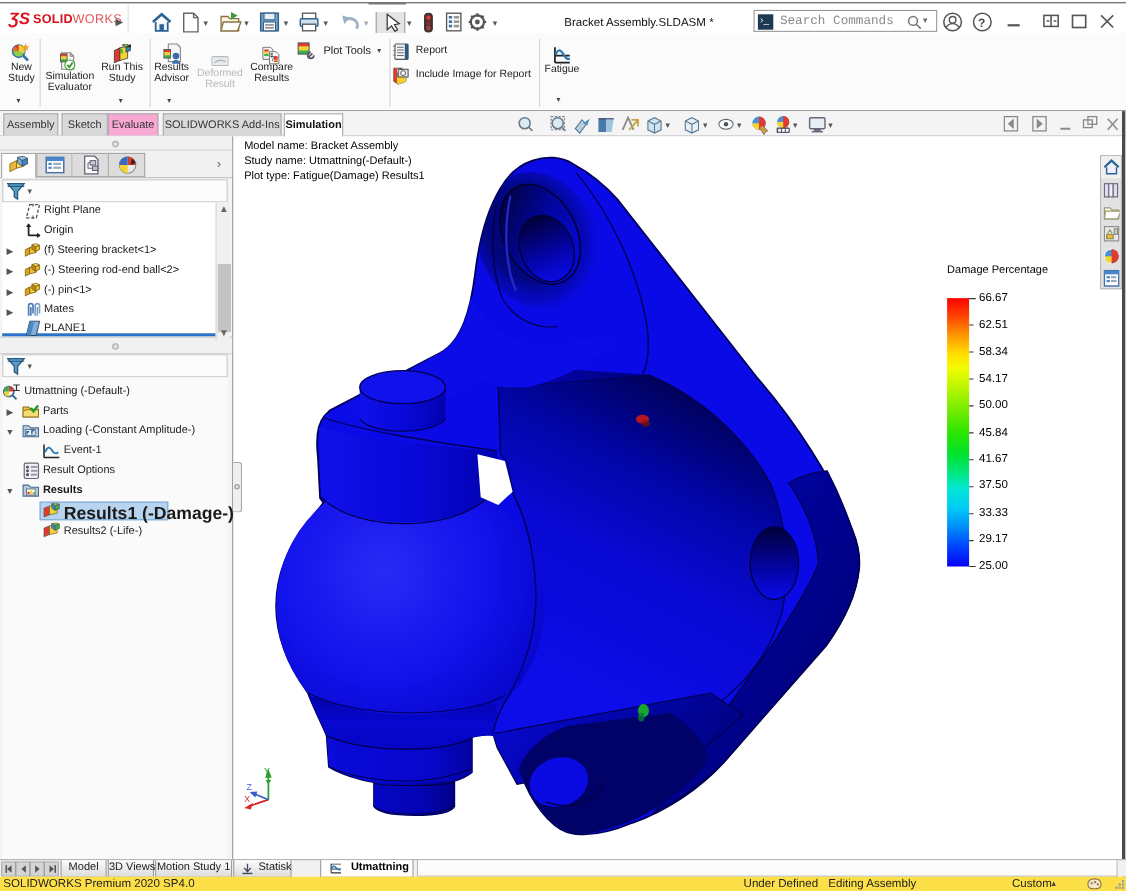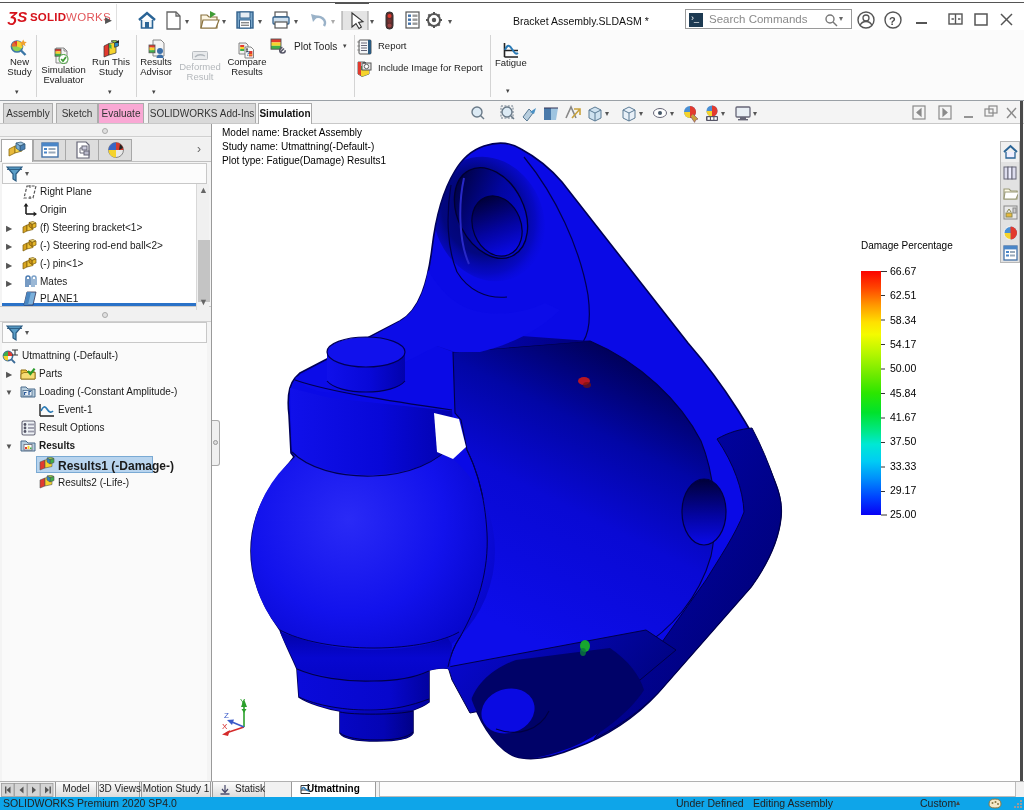--- a/index.html
+++ b/index.html
@@ -104,21 +104,21 @@
     </g>
   </g>
   <text x="318" y="13" font-size="8" fill="#555">▾</text>
 </svg>
 
 <div class="abs" style="left:513px;top:15px;font-size:10.5px;color:#111;">Bracket Assembly.SLDASM *</div>
 
 <div class="abs" style="left:685px;top:9px;width:167px;height:20px;border:1px solid #9a9a9a;background:#fff;">
   <div class="abs" style="left:3px;top:3px;width:14px;height:14px;background:#1d3a52;"></div>
   <div class="abs" style="left:5px;top:3px;color:#fff;font-size:9px;">›_</div>
-  <div class="abs" style="left:23px;top:3px;font-size:11.5px;color:#8a8a8a;">Search Commands</div>
+  <div class="abs" style="left:23px;top:3px;font-size:11.5px;color:#8a8a8a;font-family:Liberation Mono, monospace;">Search Commands</div>
   <svg class="abs" style="left:138px;top:3px;" width="14" height="14">
       <circle cx="6" cy="6" r="4" fill="none" stroke="#777" stroke-width="1.4"></circle>
       <line x1="9" y1="9" x2="13" y2="13" stroke="#777" stroke-width="1.4"></line>
     </svg>
   <div class="abs" style="left:153px;top:4px;font-size:8px;color:#666;">▾</div>
 </div>
 
 <svg class="abs" style="left:850px;top:9px;" width="172" height="22" viewBox="0 0 172 22">
   <circle cx="16" cy="11" r="8" fill="none" stroke="#555" stroke-width="1.4"></circle>
   <circle cx="16" cy="9" r="3" fill="none" stroke="#555" stroke-width="1.3"></circle>
@@ -536,21 +536,21 @@
   <div class="abs" style="left:39px;top:440px;font-size:10px;font-weight:bold;color:#1a1a1a;">Results</div>
 
   <div class="abs" style="left:36px;top:456px;width:117px;height:17px;background:#b8d4ee;border:1px solid #7aaad4;"></div>
   <svg class="abs" style="left:39px;top:457px;" width="16" height="15" viewBox="0 0 16 15">
       <path d="M1 5 L6 3 L6 11 L1 13 Z" fill="#e23a2e" stroke="#555" stroke-width="0.6"></path>
       <path d="M6 3 L13 1.5 L13 9.5 L6 11 Z" fill="#f5d32c" stroke="#555" stroke-width="0.6"></path>
       <path d="M8 1 L12 0 L15 1.5 L11 2.8 Z" fill="#8ac44a" stroke="#555" stroke-width="0.6"></path>
       <path d="M11 2.8 L15 1.5 L15 5.5 L11 7 Z" fill="#3fae49" stroke="#555" stroke-width="0.6"></path>
       <path d="M8 1 L11 2.8 L11 7 L8 5 Z" fill="#2a8ac4" stroke="#555" stroke-width="0.6"></path>
     </svg>
-  <div class="abs" style="left:58px;top:459px;font-size:12px;font-weight:bold;color:#1a1a1a;">Results1 (-Damage-)</div>
+  <div class="abs" style="left:58px;top:459px;font-size:16px;font-weight:bold;color:#1a1a1a;">Results1 (-Damage-)</div>
 
   <svg class="abs" style="left:39px;top:475px;" width="16" height="15" viewBox="0 0 16 15">
       <path d="M1 5 L6 3 L6 11 L1 13 Z" fill="#e23a2e" stroke="#555" stroke-width="0.6"></path>
       <path d="M6 3 L13 1.5 L13 9.5 L6 11 Z" fill="#f5d32c" stroke="#555" stroke-width="0.6"></path>
       <path d="M8 1 L12 0 L15 1.5 L11 2.8 Z" fill="#8ac44a" stroke="#555" stroke-width="0.6"></path>
       <path d="M11 2.8 L15 1.5 L15 5.5 L11 7 Z" fill="#3fae49" stroke="#555" stroke-width="0.6"></path>
       <path d="M8 1 L11 2.8 L11 7 L8 5 Z" fill="#2a8ac4" stroke="#555" stroke-width="0.6"></path>
     </svg>
   <div class="abs" style="left:58px;top:477px;font-size:10px;color:#1a1a1a;">Results2 (-Life-)</div>
 </div>
@@ -891,26 +891,26 @@
         <path d="M2 4 L5 7.5 L8 4" fill="none" stroke="#446" stroke-width="1.2"></path>
         <line x1="0.5" y1="9" x2="9.5" y2="9" stroke="#446" stroke-width="1.4"></line>
       </svg>
     <span style="margin-left:22px;">Statisk</span>
   </div>
   <div class="abs" style="left:291px;top:0;width:85px;height:16px;background:#fff;border:1px solid #9a9a9a;border-top:none;font-size:10px;font-weight:bold;color:#000;padding-top:1px;">
     <svg class="abs" style="left:8px;top:3px;" width="11" height="10" viewBox="0 0 11 10">
         <path d="M1 8.5 L1 0.5 L10 0.5 M1 5 L10 5 M1 8.5 L10 8.5" fill="none" stroke="#333" stroke-width="1"></path>
         <path d="M1.5 4.5 Q3 1 5 3.5 T9.5 6" fill="none" stroke="#2a7ab5" stroke-width="1.4"></path>
       </svg>
-    <span style="margin-left:15px;">Utmattning</span>
+    <span style="margin-left:27px;">Utmattning</span>
   </div>
   <div class="abs" style="left:379px;top:0px;width:637px;height:15px;background:#fcfcfc;border:1px solid #bbb;border-top:none;"></div>
 </div>
 
-<div class="abs" style="left:0;top:797px;width:1024px;height:13px;background:#0ea5e9;font-size:10.5px;color:#222;">
+<div class="abs" style="left:0;top:797px;width:1024px;height:13px;background:#fde047;font-size:10.5px;color:#222;">
   <div class="abs" style="left:3px;top:0px;">SOLIDWORKS Premium 2020 SP4.0</div>
   <div class="abs" style="left:676px;top:0px;">Under Defined</div>
   <div class="abs" style="left:753px;top:0px;">Editing Assembly</div>
   <div class="abs" style="left:920px;top:0px;">Custom</div>
   <div class="abs" style="left:956px;top:1px;font-size:8px;color:#444;">▴</div>
   <svg class="abs" style="left:988px;top:1px;" width="14" height="11" viewBox="0 0 14 11">
       <path d="M1 6 Q1 1 7 1 T13 6 Q13 10 7 10 T1 6" fill="#f4e8c8" stroke="#887744" stroke-width="1"></path>
       <circle cx="4.5" cy="5" r="1" fill="#887744"></circle>
       <circle cx="7.5" cy="4" r="1" fill="#887744"></circle>
       <circle cx="10" cy="6" r="1" fill="#887744"></circle>

